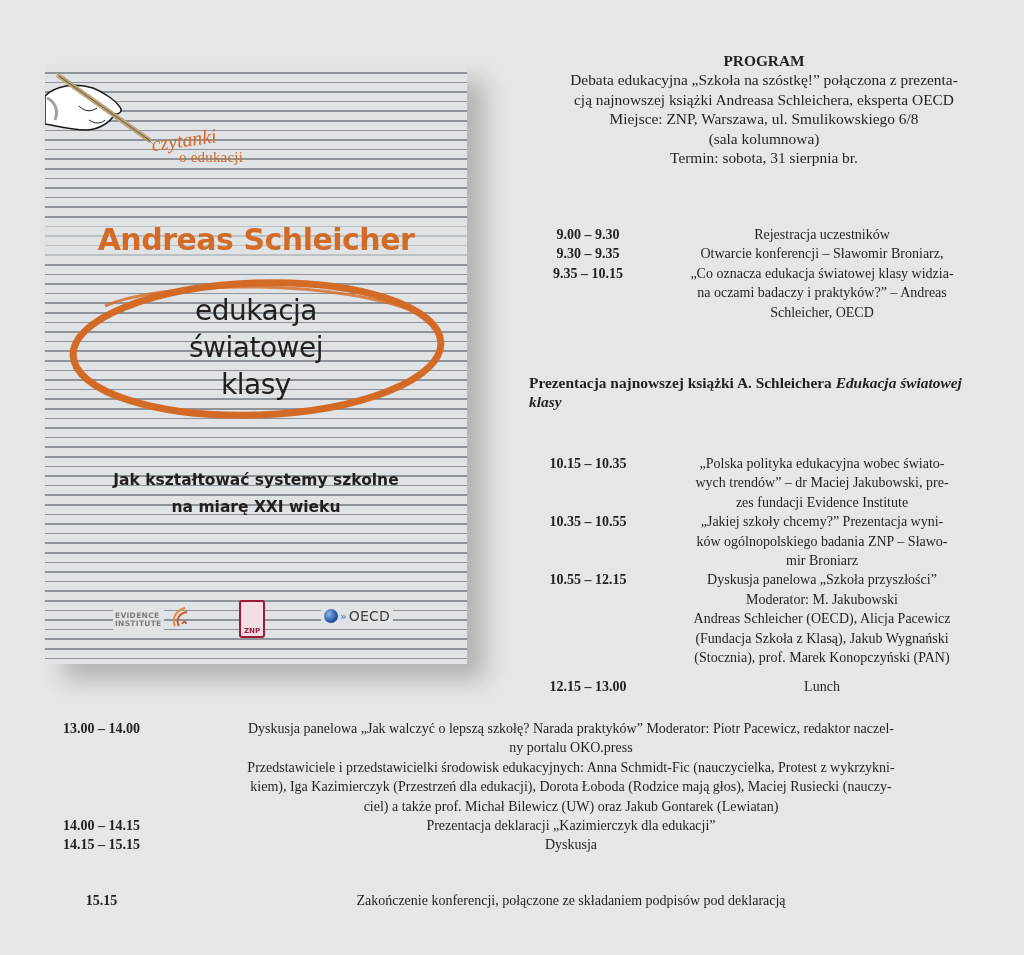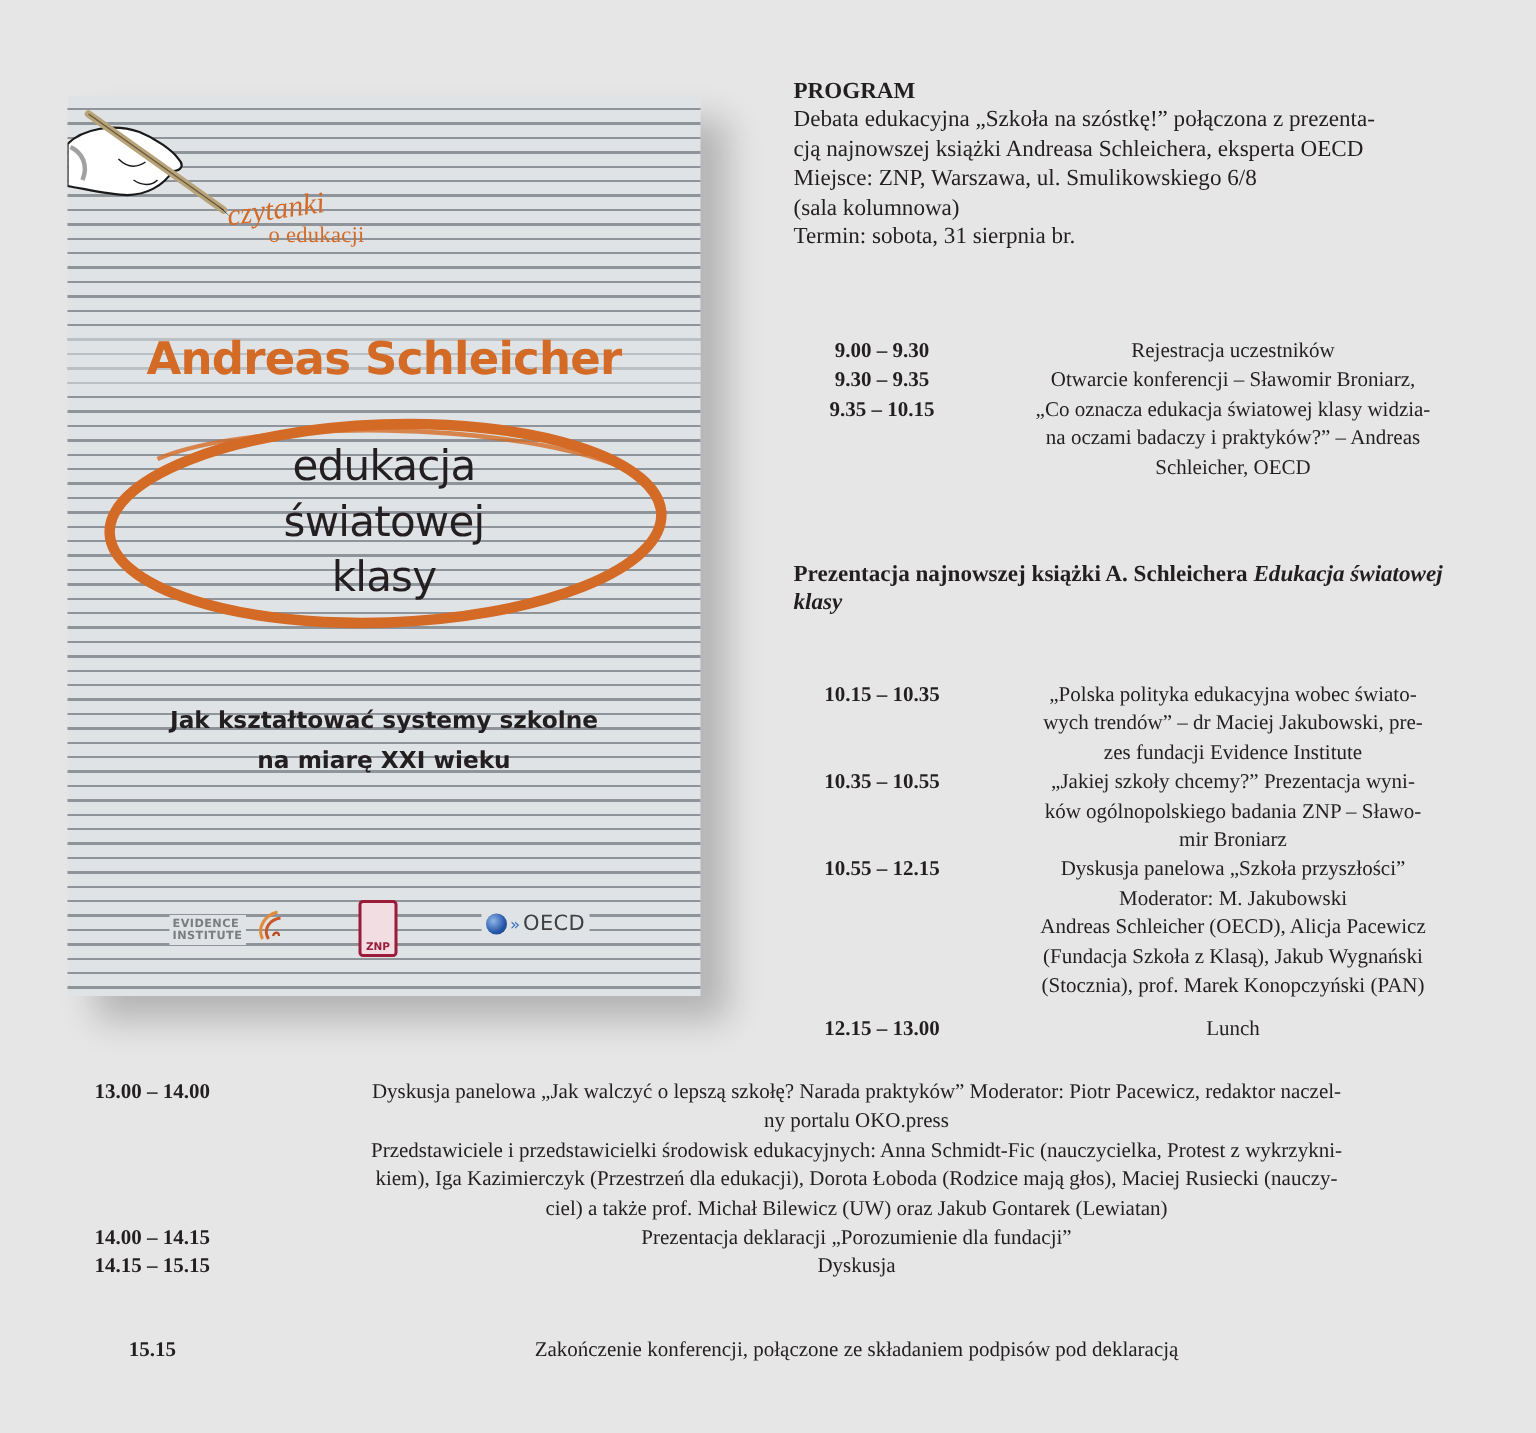--- a/index.html
+++ b/index.html
@@ -105,21 +105,21 @@
   .logo-oecd .txt {
     font-family: "DejaVu Sans", sans-serif; font-size: 14px; color: #404040; letter-spacing: 0.2px;
   }
 
   
   .program {
     position: absolute; left: 529px; top: 51px; width: 470px;
     font-size: 15.4px; line-height: 19.4px;
   }
   .program .heading { font-weight: bold; }
-  .program p { margin: 0; }
+  .program p { margin: 0; text-align: center; }
   .sched {
     position: absolute;
     font-size: 14px; line-height: 19.4px; text-align: center;
   }
   .row { display: flex; }
   .row .time { font-weight: bold; flex: 0 0 auto; }
   .row .desc p { margin: 0; }
   .right-sched { left: 529px; width: 470px; }
   .right-sched .time { width: 118px; }
   .right-sched .desc { width: 350px; }
@@ -261,21 +261,21 @@
       <p> Dyskusja panelowa „Jak walczyć o lepszą szkołę? Narada praktyków” Moderator: Piotr Pacewicz, redaktor naczel-</p>
       <p>ny portalu OKO.press</p>
       <p>Przedstawiciele i przedstawicielki środowisk edukacyjnych: Anna Schmidt-Fic (nauczycielka, Protest z wykrzykni-</p>
       <p>kiem), Iga Kazimierczyk (Przestrzeń dla edukacji), Dorota Łoboda (Rodzice mają głos), Maciej Rusiecki (nauczy-</p>
       <p>ciel) a także prof. Michał Bilewicz (UW) oraz Jakub Gontarek (Lewiatan)</p>
     </div>
   </div>
   <div class="row">
     <div class="time">14.00 – 14.15</div>
     <div class="desc">
-      <p>Prezentacja deklaracji „Porozumienie dla fundacji”</p>
+      <p>Prezentacja deklaracji „Kazimierczyk dla edukacji”</p>
     </div>
   </div>
   <div class="row">
     <div class="time">14.15 – 15.15</div>
     <div class="desc">
       <p>Dyskusja</p>
     </div>
   </div>
 </div>
 

